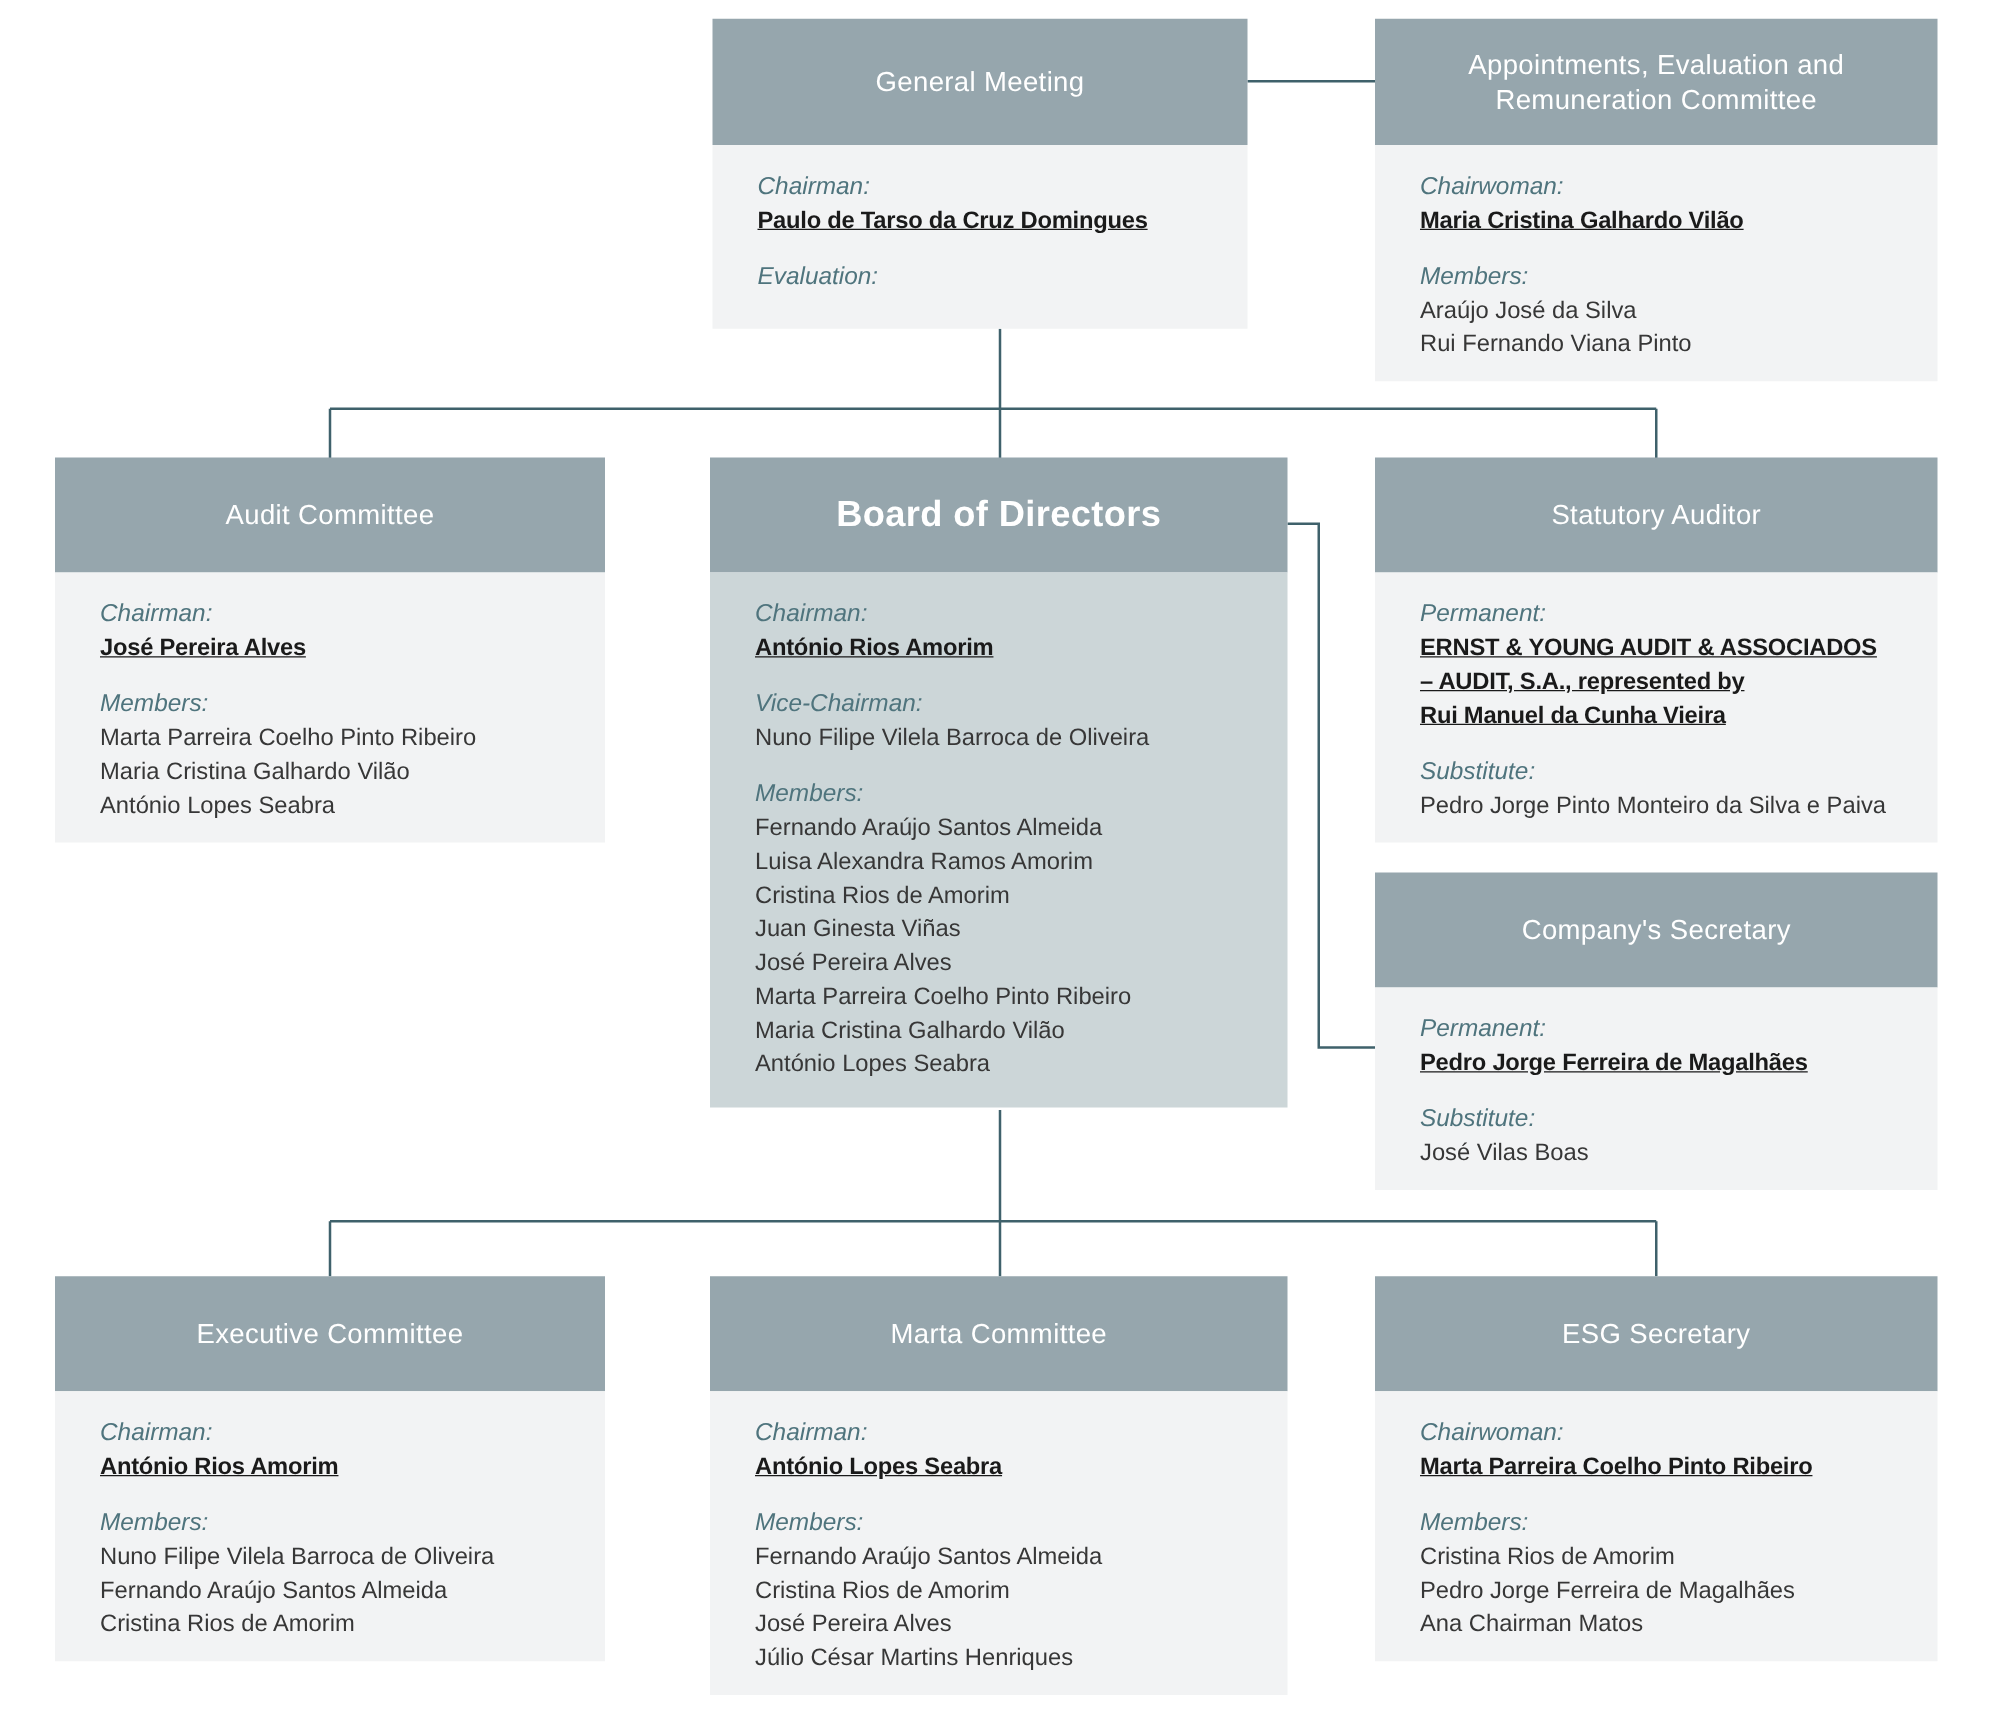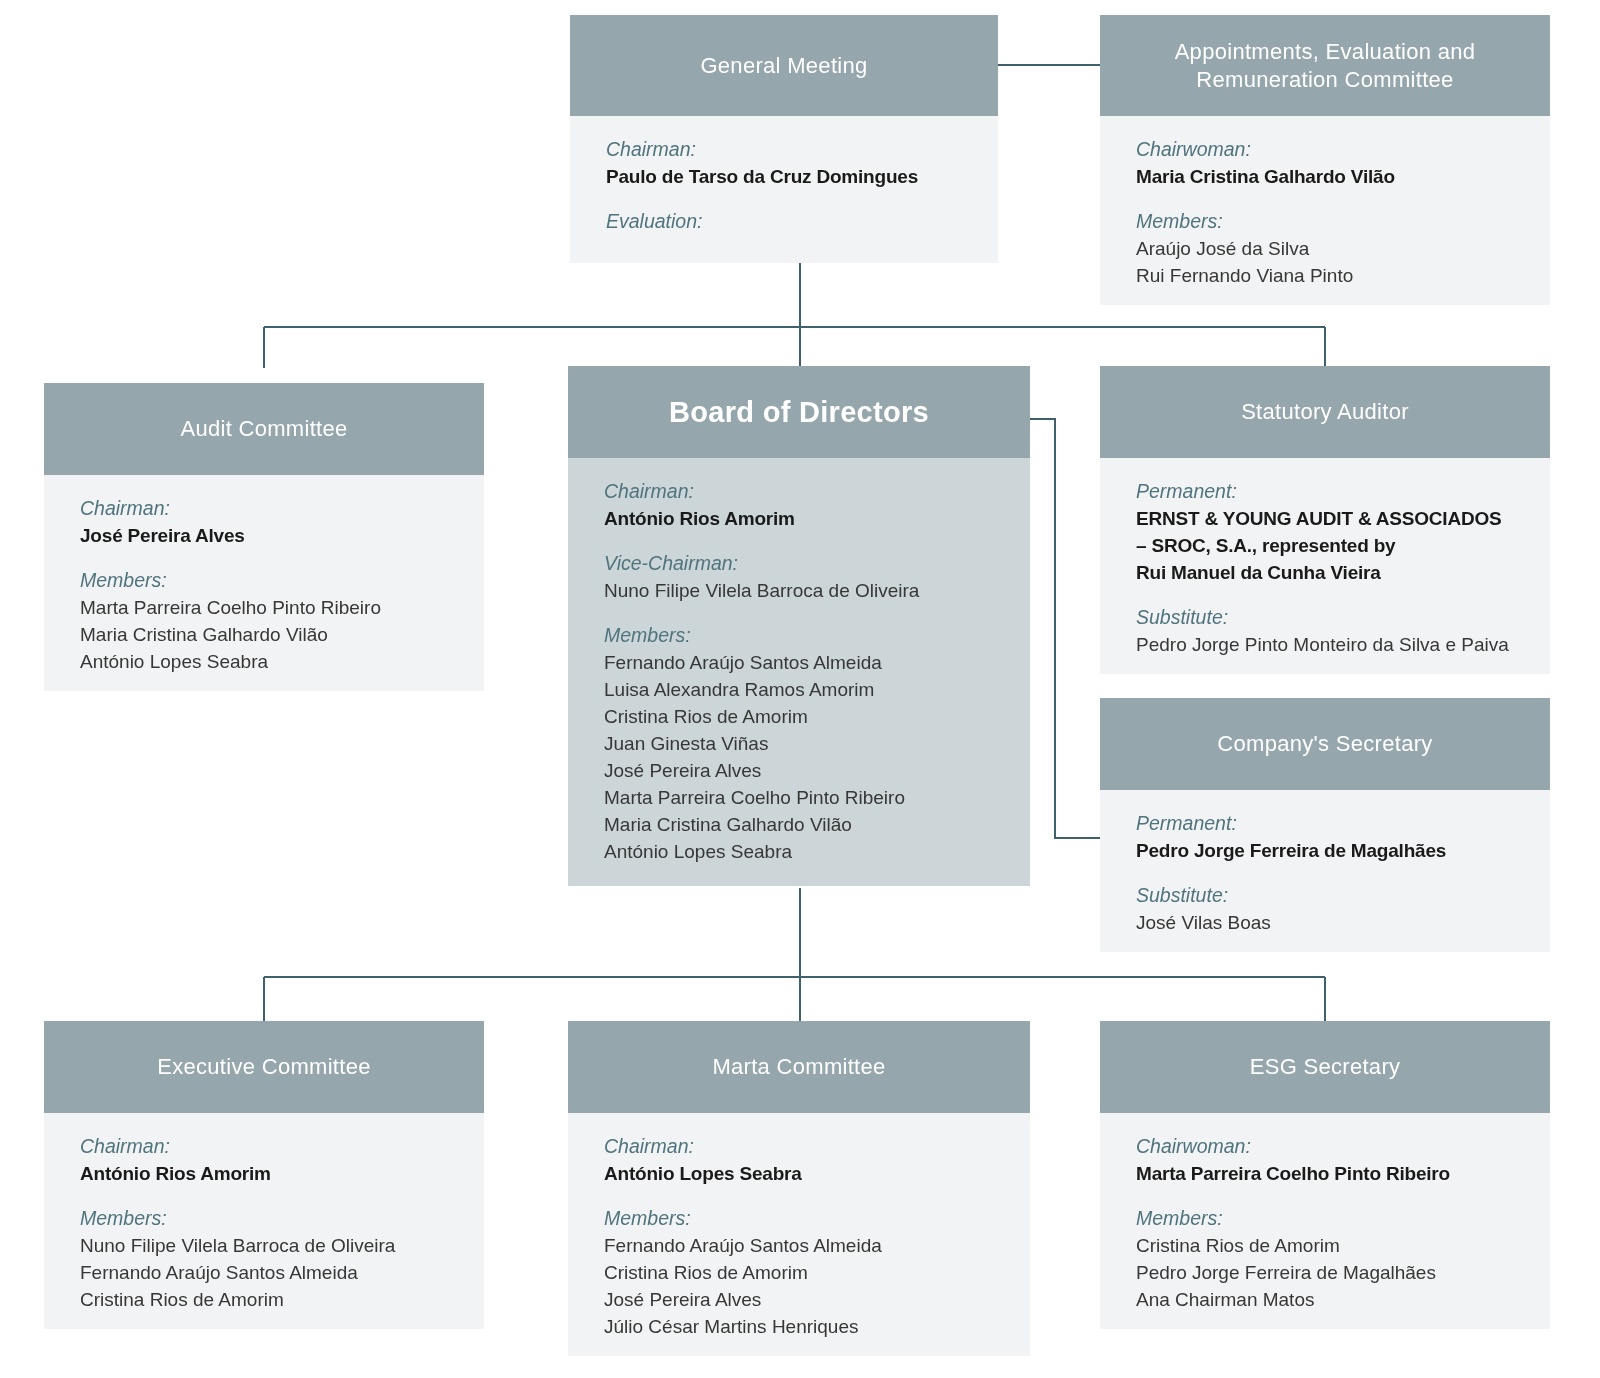--- a/index.html
+++ b/index.html
@@ -68,20 +68,21 @@
     line-height: 27px;
   }
   .person-name {
     font-size: 19px;
     line-height: 27px;
   }
   .person-name.bold {
     font-weight: 700;
     color: var(--name-bold-color, #1a1a1a);
     letter-spacing: -0.2px;
+    text-decoration: underline;
   }
   .person-name.regular {
     font-weight: 400;
     color: var(--name-regular-color, #373737);
   }
 </style>
 </head>
 <body>
 
 <div class="page">
@@ -118,21 +119,21 @@
           <div class="person-name bold">Maria Cristina Galhardo Vilão</div>
         </div>
         <div class="section">
           <div class="role-label">Members:</div>
           <div class="person-name regular">Araújo José da Silva</div>
           <div class="person-name regular">Rui Fernando Viana Pinto</div>
         </div>
       </div>
   </section>
 
-  <section class="box" style="left:44px; top:383px; width:440px;">
+  <section class="box" style="left:44px; top:366px; width:440px;">
     <header class="box-header h-std">
       <span class="box-title">Audit Committee</span>
     </header>
     <div class="box-body" style="min-height:200px;">
         <div class="section">
           <div class="role-label">Chairman:</div>
           <div class="person-name bold">José Pereira Alves</div>
         </div>
         <div class="section">
           <div class="role-label">Members:</div>
@@ -171,21 +172,21 @@
   </section>
 
   <section class="box" style="left:1100px; top:366px; width:450px;">
     <header class="box-header h-std">
       <span class="box-title">Statutory Auditor</span>
     </header>
     <div class="box-body" style="min-height:200px;">
         <div class="section">
           <div class="role-label">Permanent:</div>
           <div class="person-name bold">ERNST &amp; YOUNG AUDIT &amp; ASSOCIADOS</div>
-          <div class="person-name bold">– SROC, S.A., represented by</div>
+          <div class="person-name bold">– AUDIT, S.A., represented by</div>
           <div class="person-name bold">Rui Manuel da Cunha Vieira</div>
         </div>
         <div class="section">
           <div class="role-label">Substitute:</div>
           <div class="person-name regular">Pedro Jorge Pinto Monteiro da Silva e Paiva</div>
         </div>
       </div>
   </section>
 
   <section class="box" style="left:1100px; top:698px; width:450px;">

